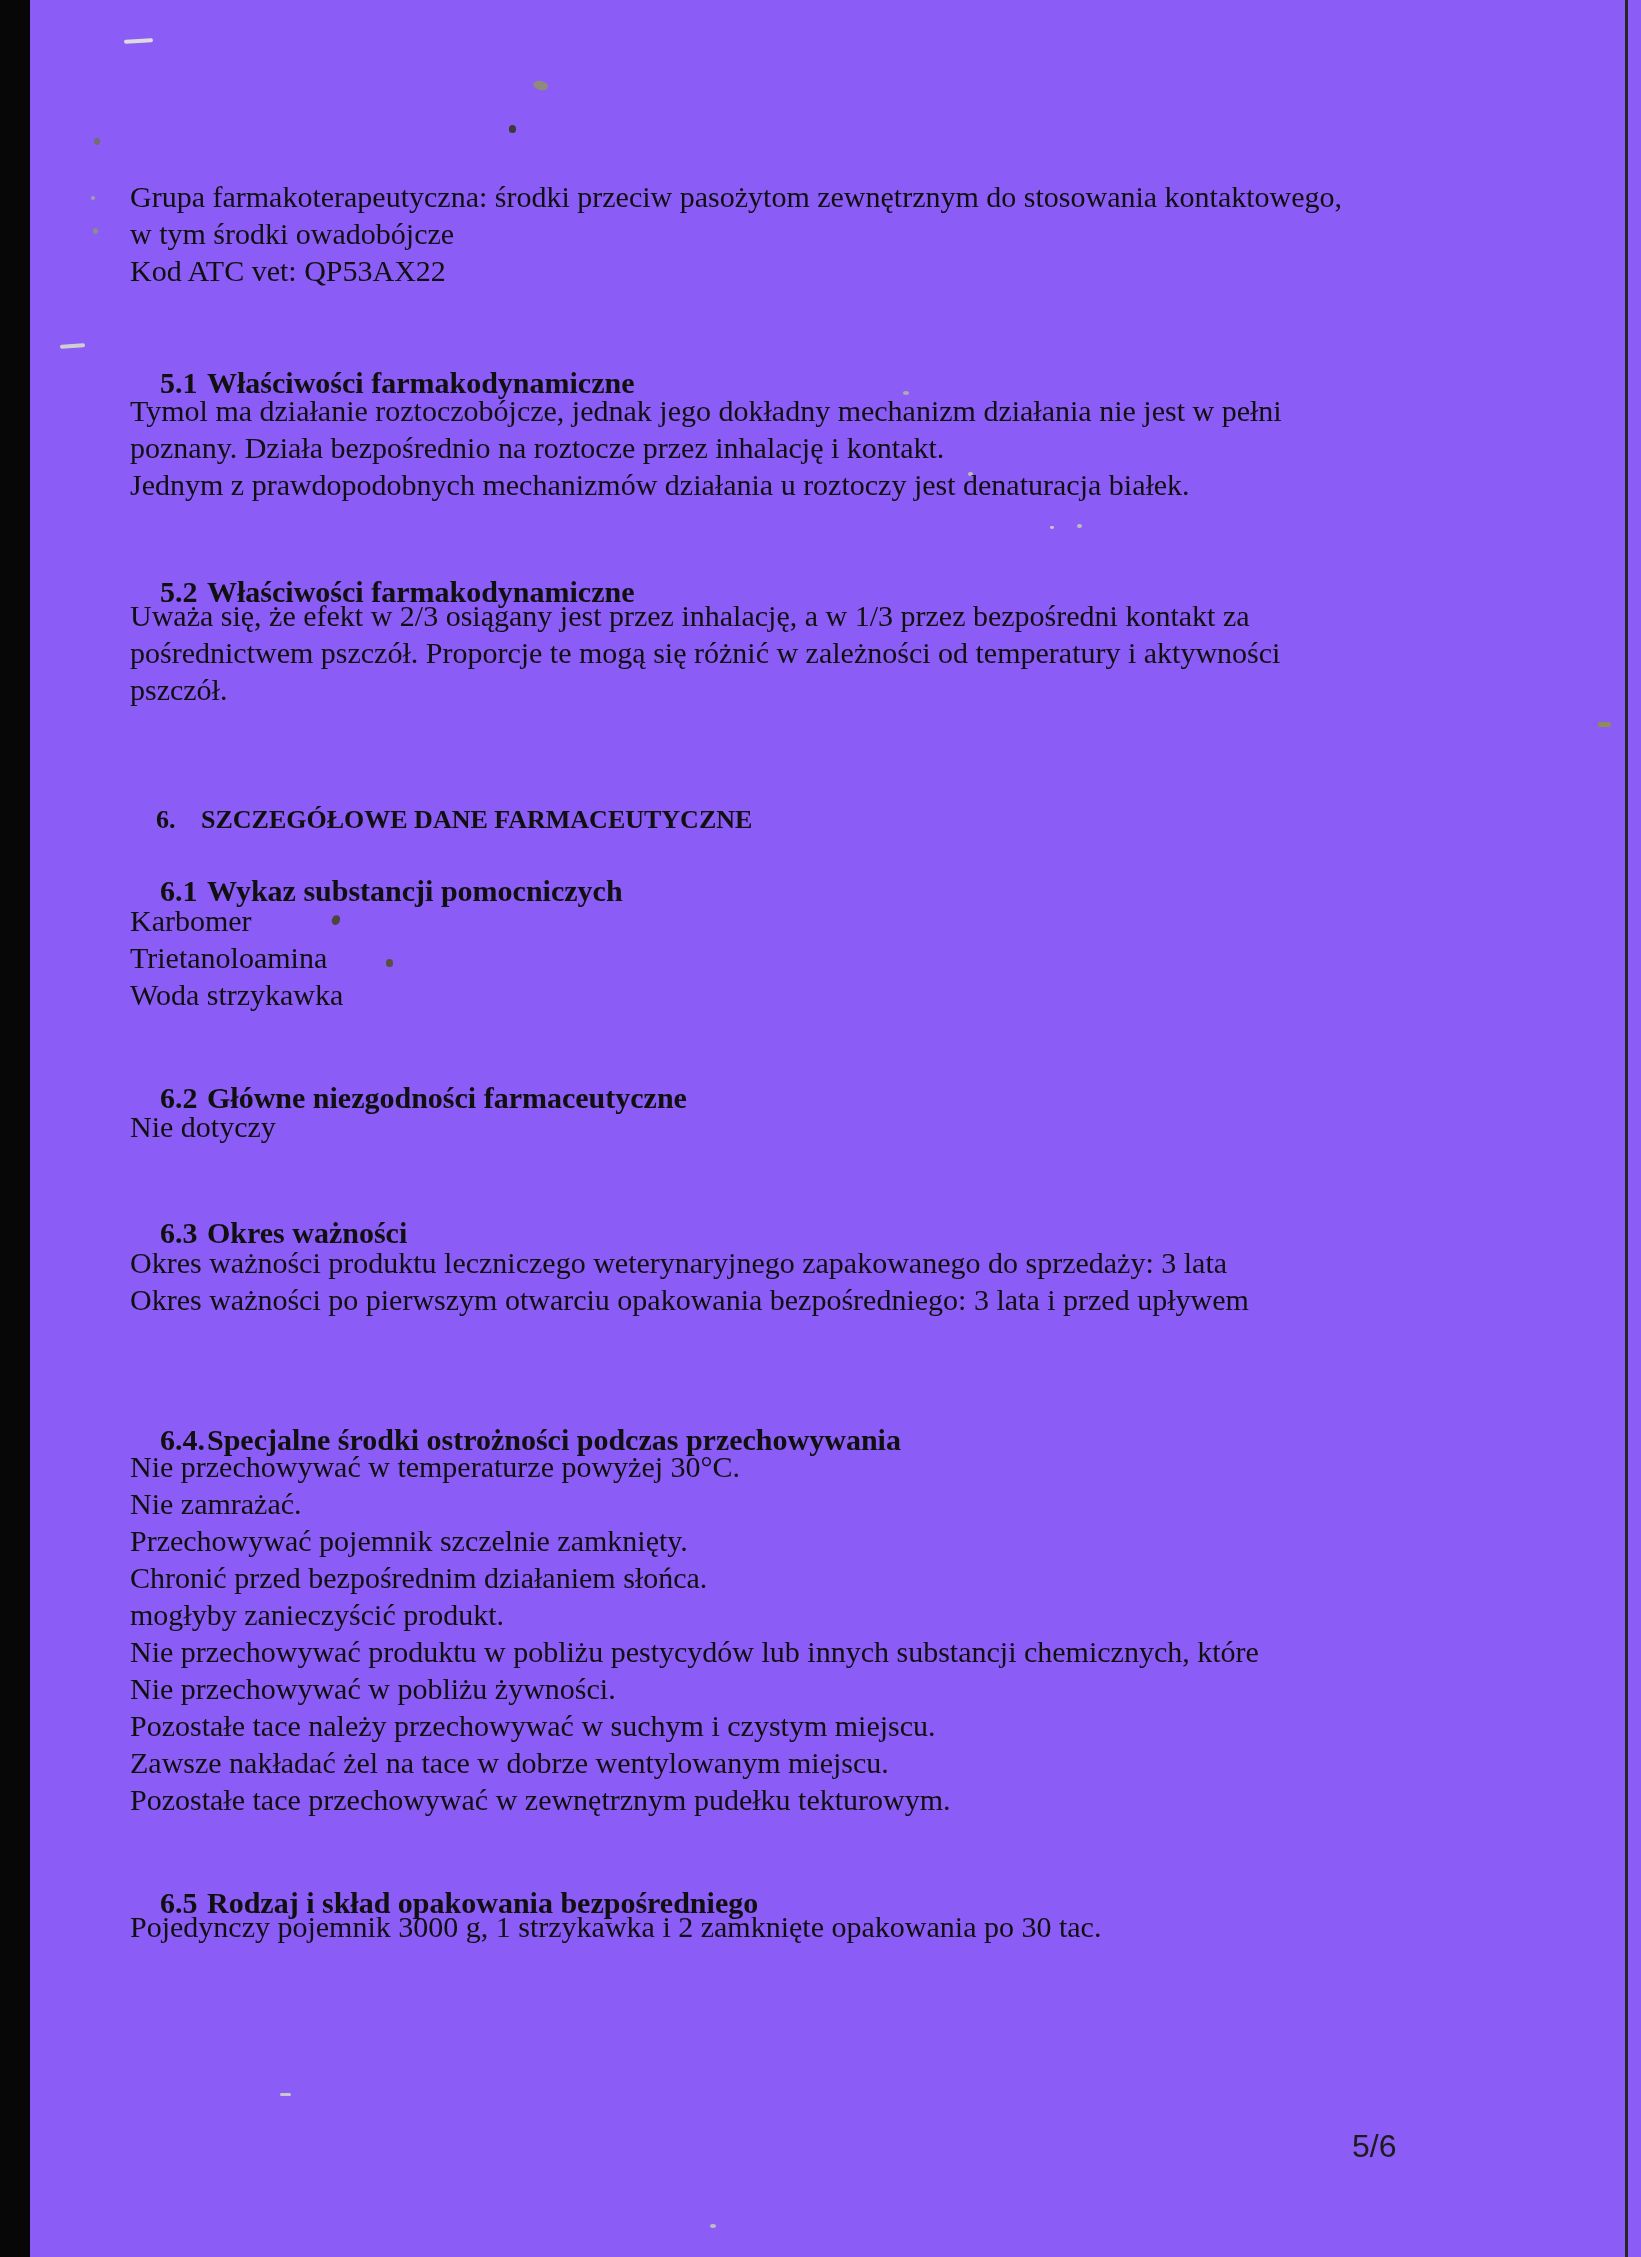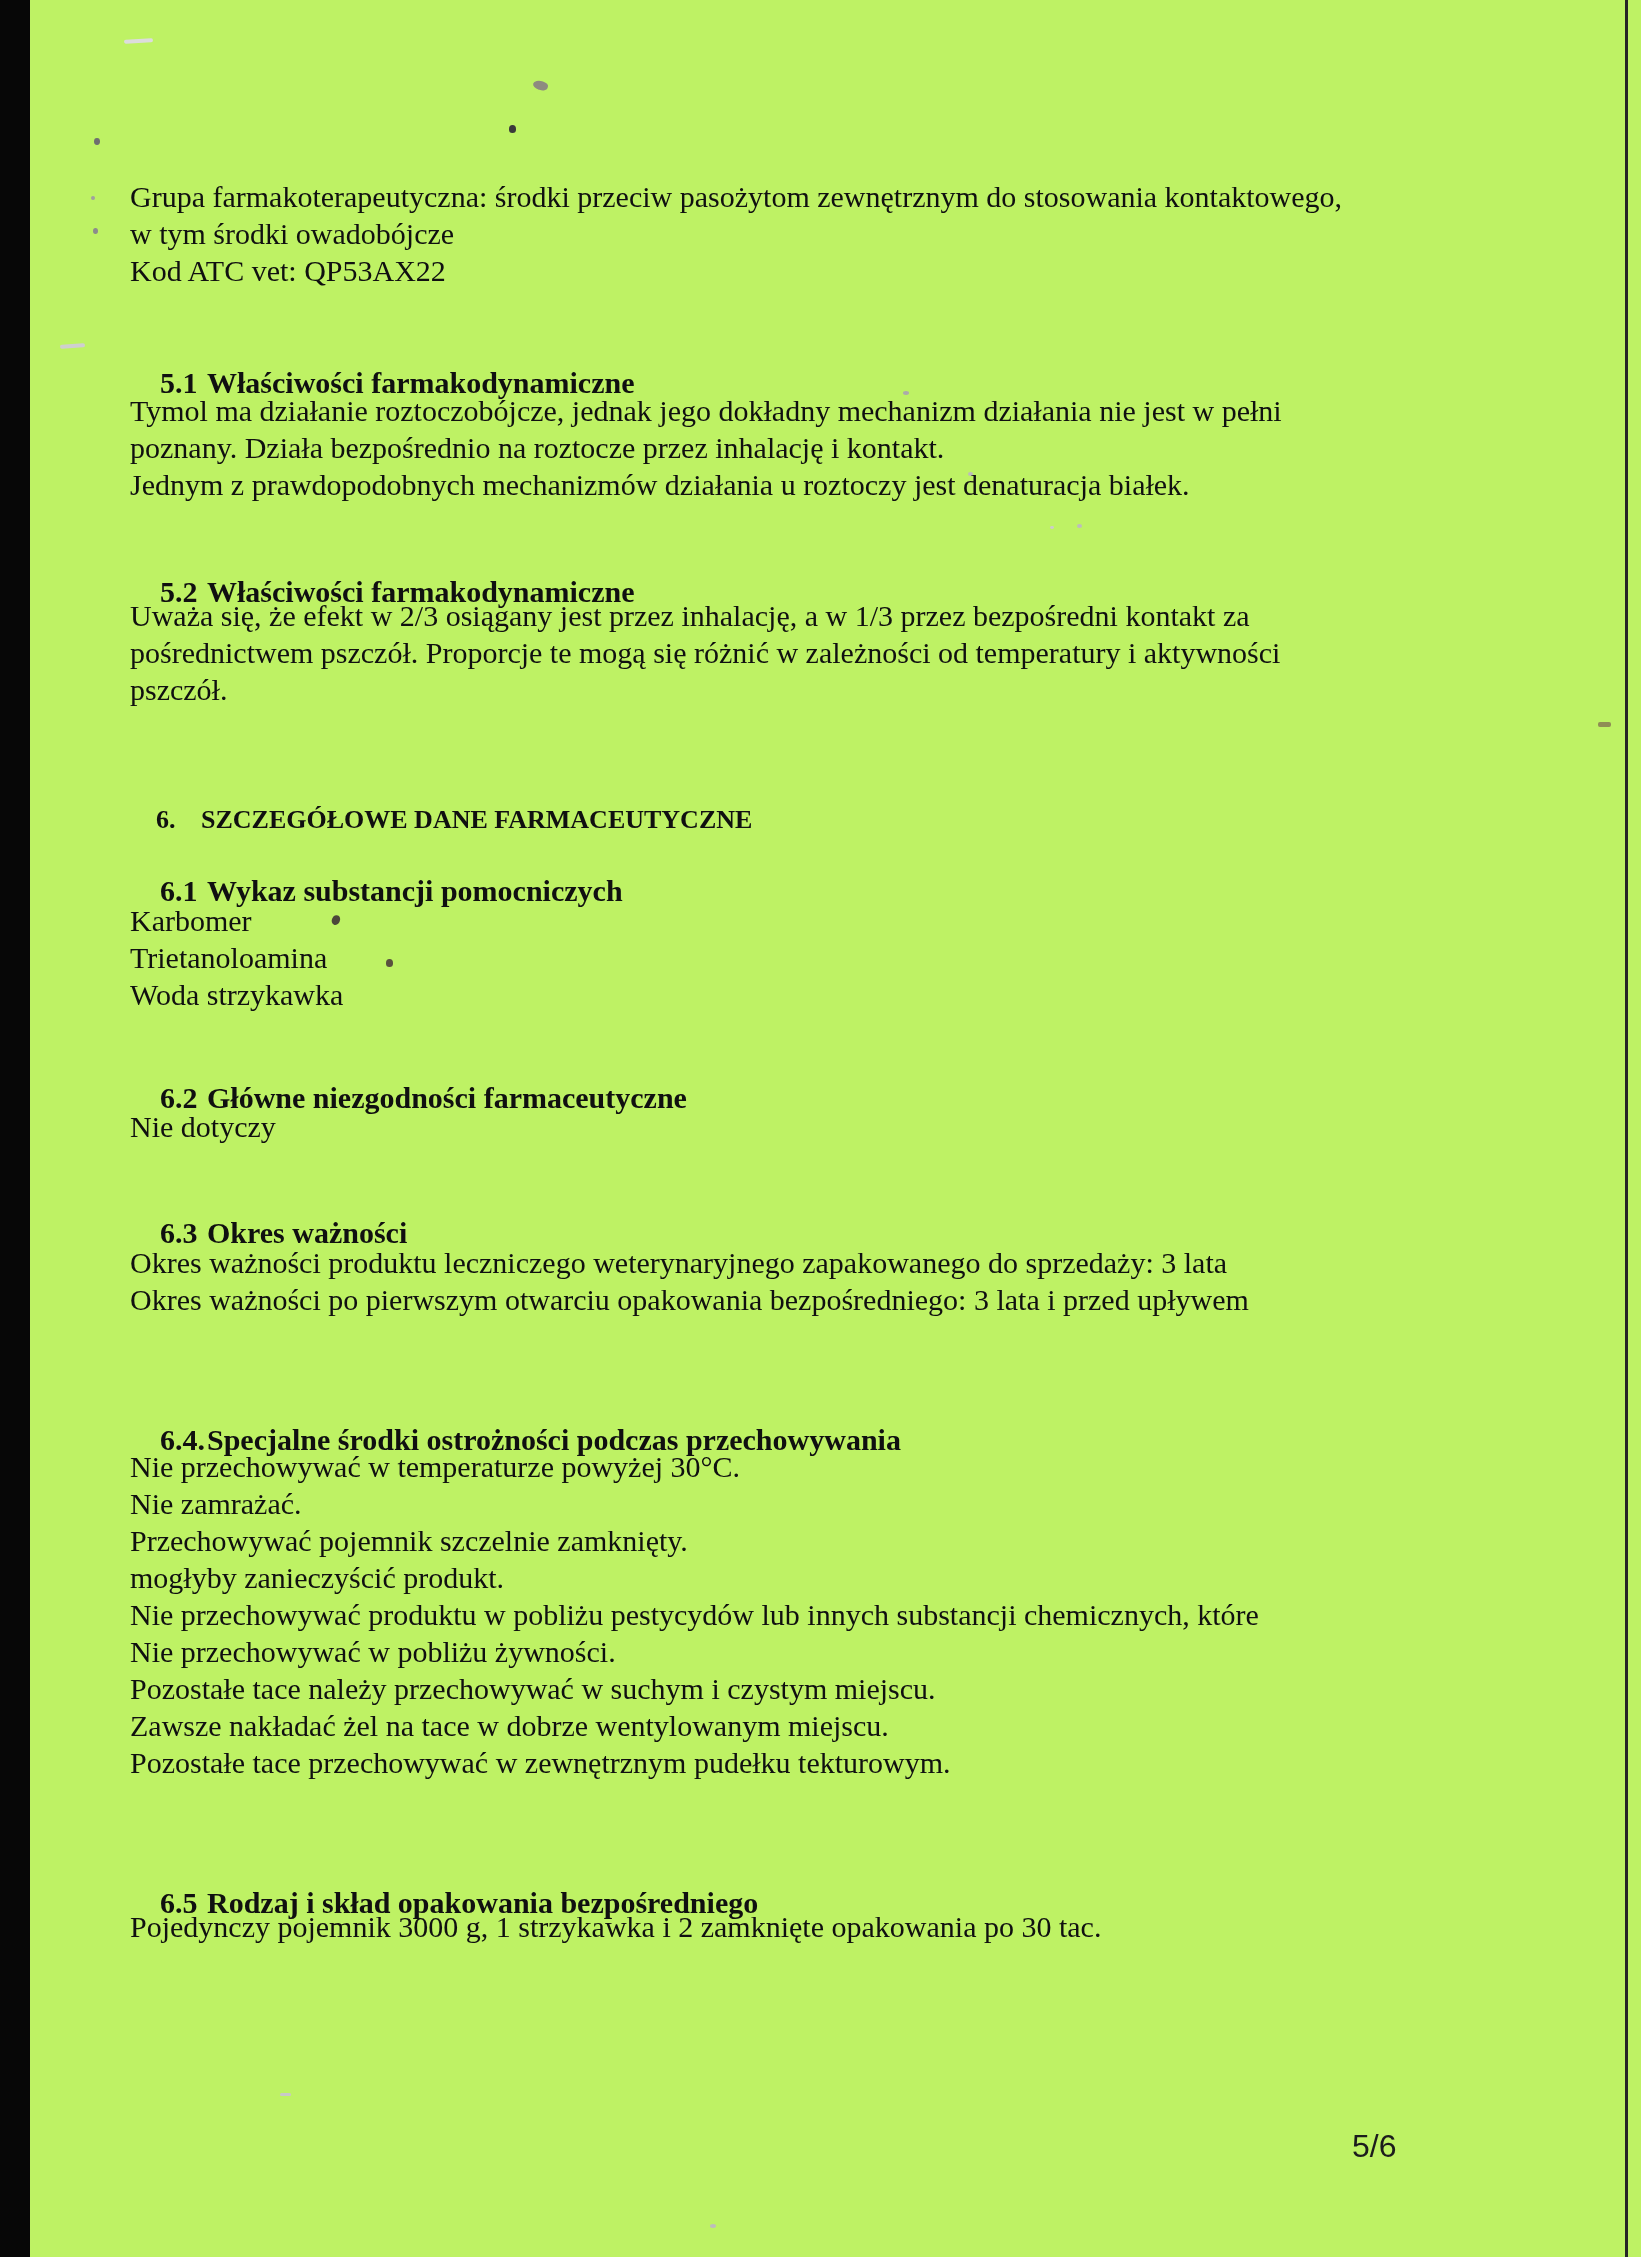--- a/index.html
+++ b/index.html
@@ -1,19 +1,19 @@
 <!DOCTYPE html>
 <html lang="pl"><head>
 <meta charset="utf-8">
 <style>
   html,body{margin:0;padding:0;background:#ffffff;}
   .page{
     position:relative;
     width:1641px;height:2257px;
-    background:#bef264;
+    background:#8b5cf6;
     overflow:hidden;
     font-family:"Liberation Serif","DejaVu Serif",serif;
     color:#101010;
   }
   
   .edge-left{position:absolute;left:0;top:0;width:30px;height:2257px;background:#070707;}
   .edge-right{position:absolute;left:1625px;top:0;width:2.9px;height:2257px;background:#262626;}
   
   .block{position:absolute;left:130px;width:1410px;font-size:30px;line-height:37px;}
   .line{height:37px;white-space:pre;}
@@ -107,20 +107,21 @@
     <div class="line">Okres ważności po pierwszym otwarciu opakowania bezpośredniego: 3 lata i przed upływem</div>
   </div>
 
   <div class="heading" style="top:1381px">
     <span class="num">6.4.</span><span>Specjalne środki ostrożności podczas przechowywania</span>
   </div>
   <div class="block" style="top:1448px">
     <div class="line">Nie przechowywać w temperaturze powyżej 30°C.</div>
     <div class="line">Nie zamrażać.</div>
     <div class="line">Przechowywać pojemnik szczelnie zamknięty.</div>
+    <div class="line">Chronić przed bezpośrednim działaniem słońca.</div>
     <div class="line">mogłyby zanieczyścić produkt.</div>
     <div class="line">Nie przechowywać produktu w pobliżu pestycydów lub innych substancji chemicznych, które</div>
     <div class="line">Nie przechowywać w pobliżu żywności.</div>
     <div class="line">Pozostałe tace należy przechowywać w suchym i czystym miejscu.</div>
     <div class="line">Zawsze nakładać żel na tace w dobrze wentylowanym miejscu.</div>
     <div class="line">Pozostałe tace przechowywać w zewnętrznym pudełku tekturowym.</div>
   </div>
 
   <div class="heading" style="top:1844px">
     <span class="num">6.5</span><span>Rodzaj i skład opakowania bezpośredniego</span>

